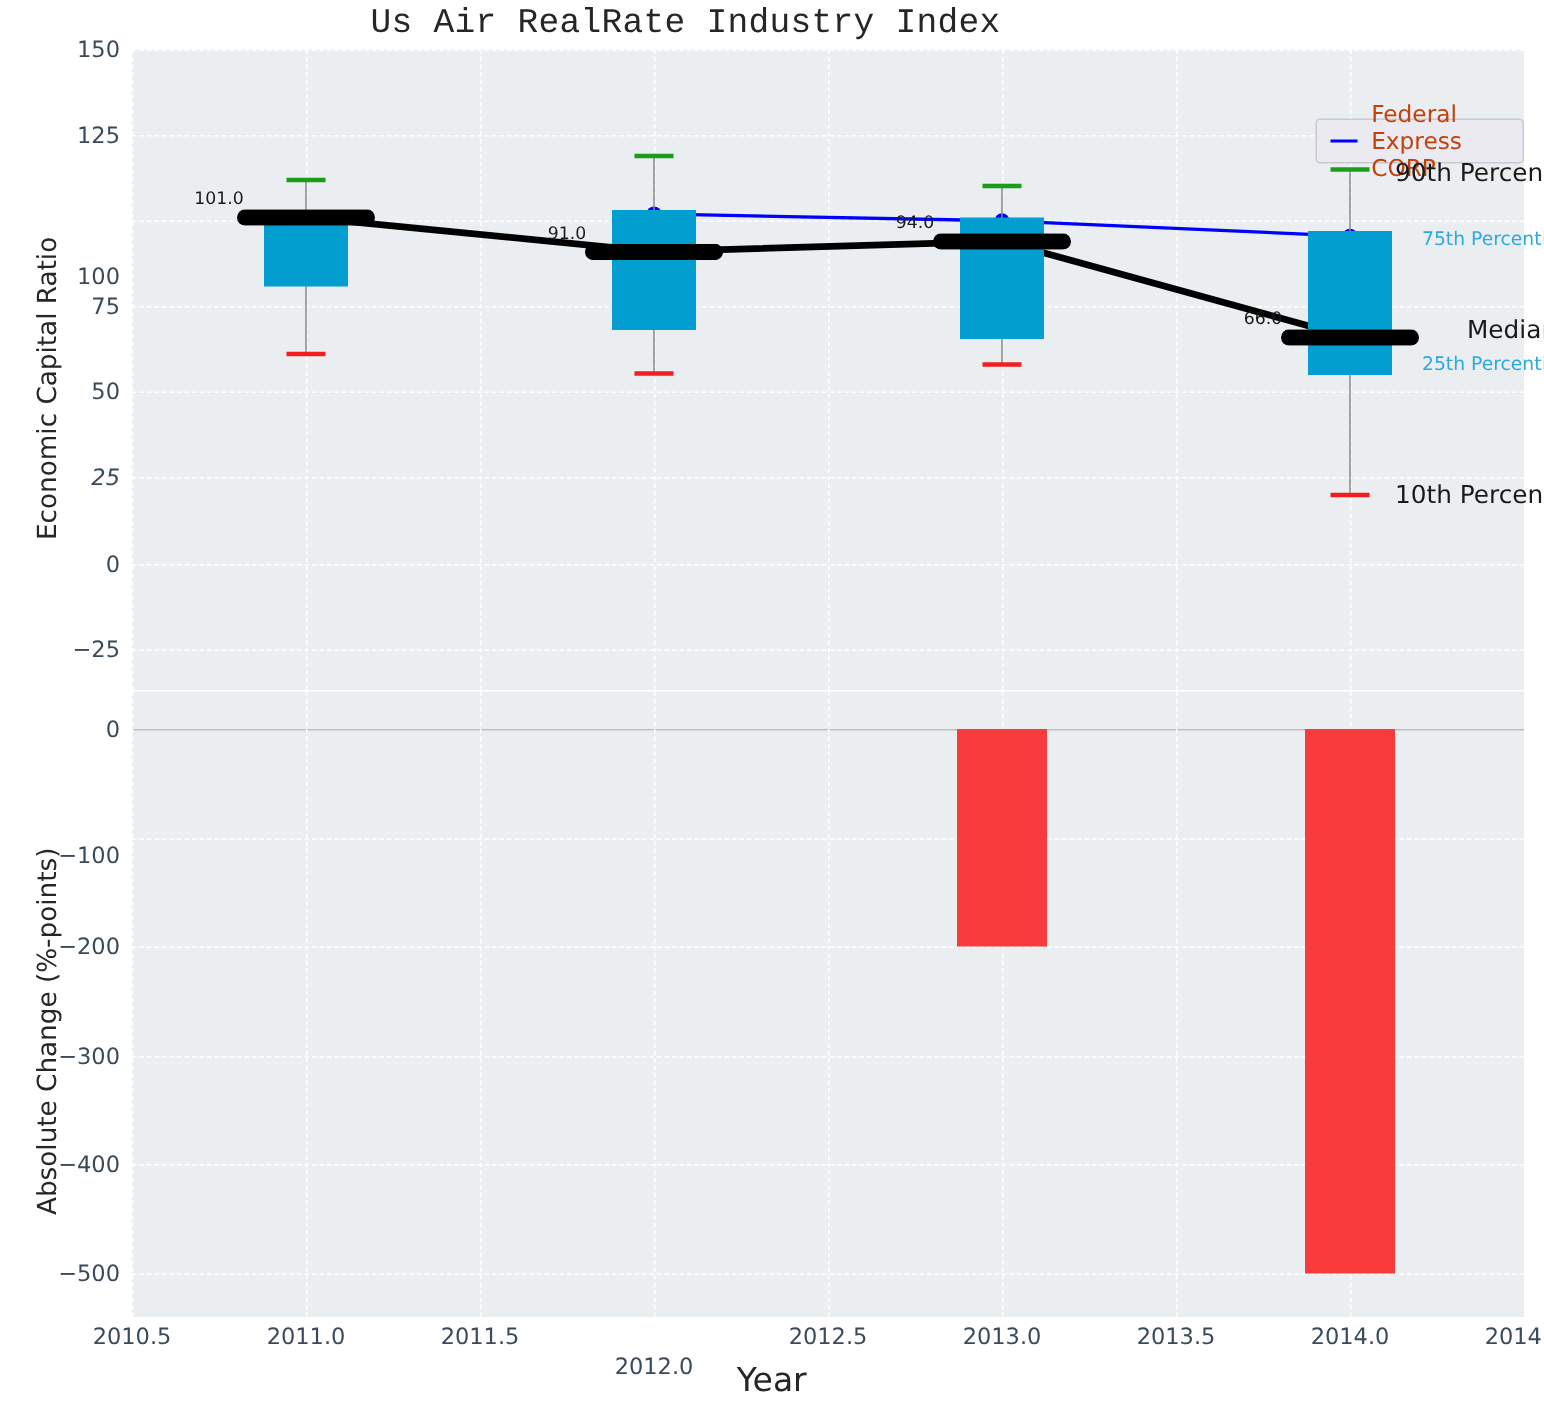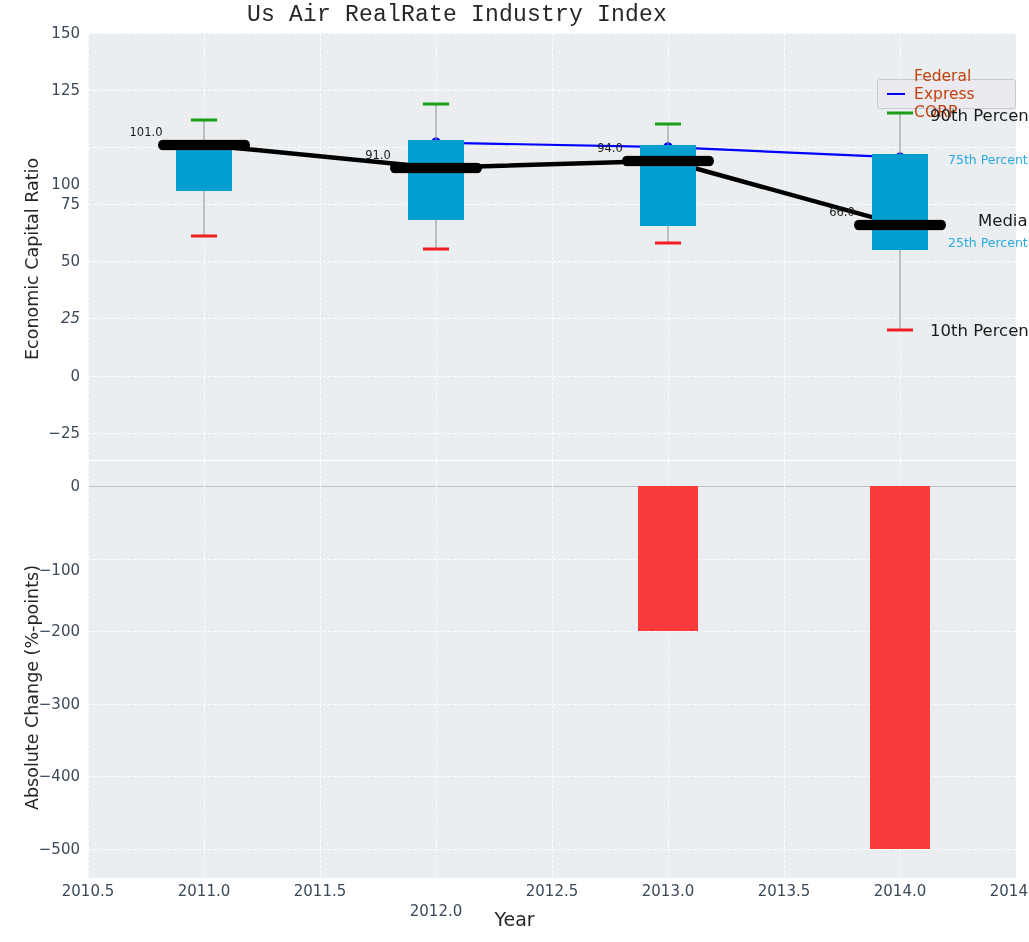--- a/index.html
+++ b/index.html
@@ -40,21 +40,21 @@
     color: #262626;
     white-space: nowrap;
   }
   #ylabel-top   { left: 22px; top: 360px; }
   #ylabel-bottom{ left: 22px; top: 810px; }
   #xlabel {
     position: absolute;
     left: 0; top: 908px;
     width: 1029px;
     text-align: center;
-    font-size: 19px;
+    font-size: 22px;
     color: #262626;
   }
 
   
   .panel {
     position: absolute;
     background: #eaeef0;
     overflow: visible;
   }
   #panel-top    { left: 88px; top: 33px;  width: 928px; height: 427px; }

